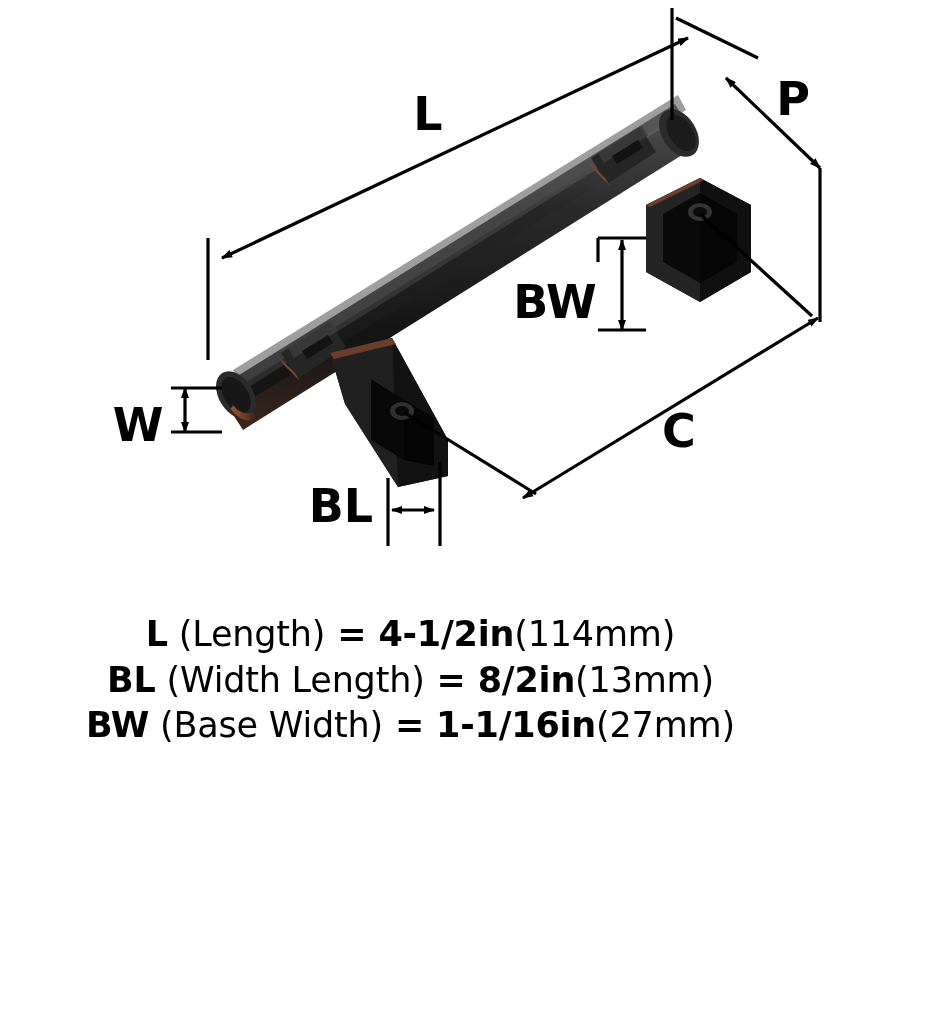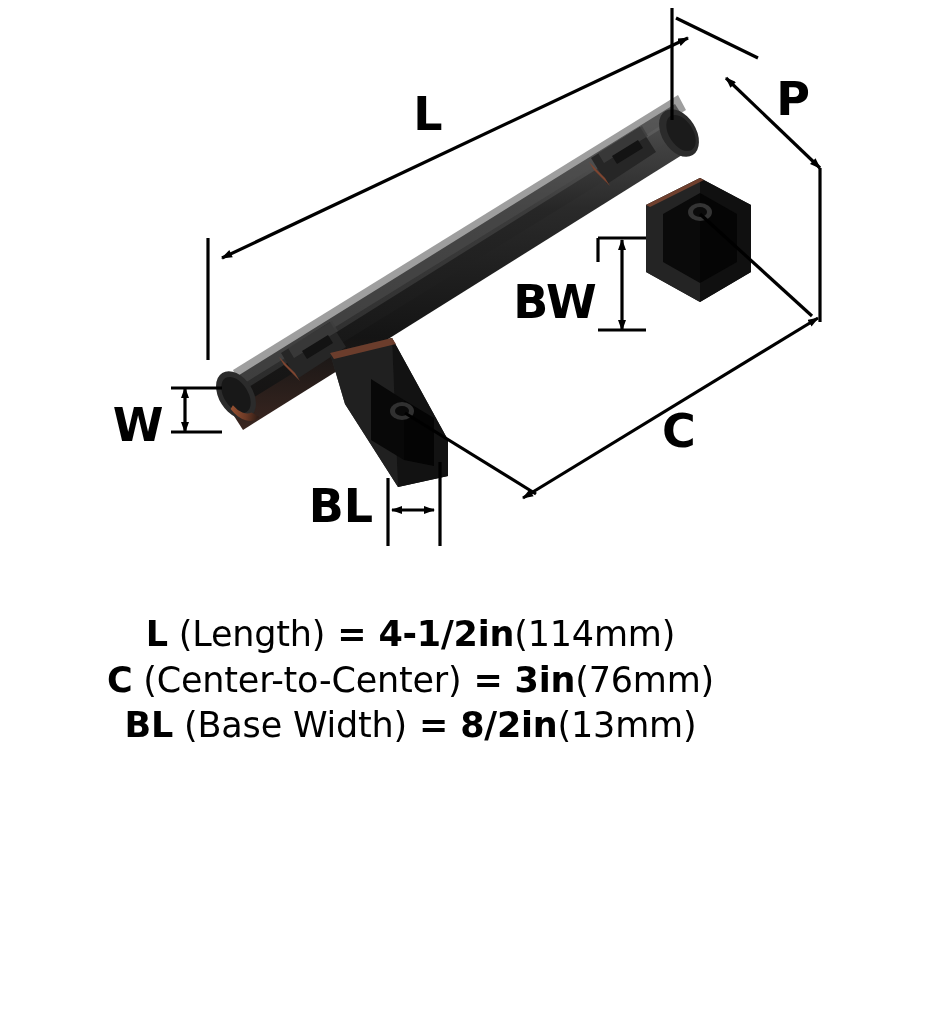--- a/index.html
+++ b/index.html
@@ -186,20 +186,20 @@
       <text class="dim-label" x="138" y="441" text-anchor="middle">W</text>
       <text class="dim-label" x="341" y="522" text-anchor="middle">BL</text>
     </g>
   </svg>
 
   <div class="spec-list">
     <div class="spec-row">
       <span class="sym">L</span><span class="nm"> (Length)</span><span class="val"> = </span><span class="val">4-1/2in</span><span class="mm">(114mm)</span>
     </div>
     <div class="spec-row">
-      <span class="sym">C</span><span class="nm"> (Center-to-Center)</span><span class="val"> = </span><span class="val">3in</span><span class="mm">(76mm)</span>
+      <span class="sym">BL</span><span class="nm"> (Width Length)</span><span class="val"> = </span><span class="val">8/2in</span><span class="mm">(13mm)</span>
     </div>
     <div class="spec-row">
-      <span class="sym">BL</span><span class="nm"> (Base Width)</span><span class="val"> = </span><span class="val">8/2in</span><span class="mm">(13mm)</span>
+      <span class="sym">BW</span><span class="nm"> (Base Width)</span><span class="val"> = </span><span class="val">1-1/16in</span><span class="mm">(27mm)</span>
     </div>
   </div>
 
 </div>
 
 </body></html>

